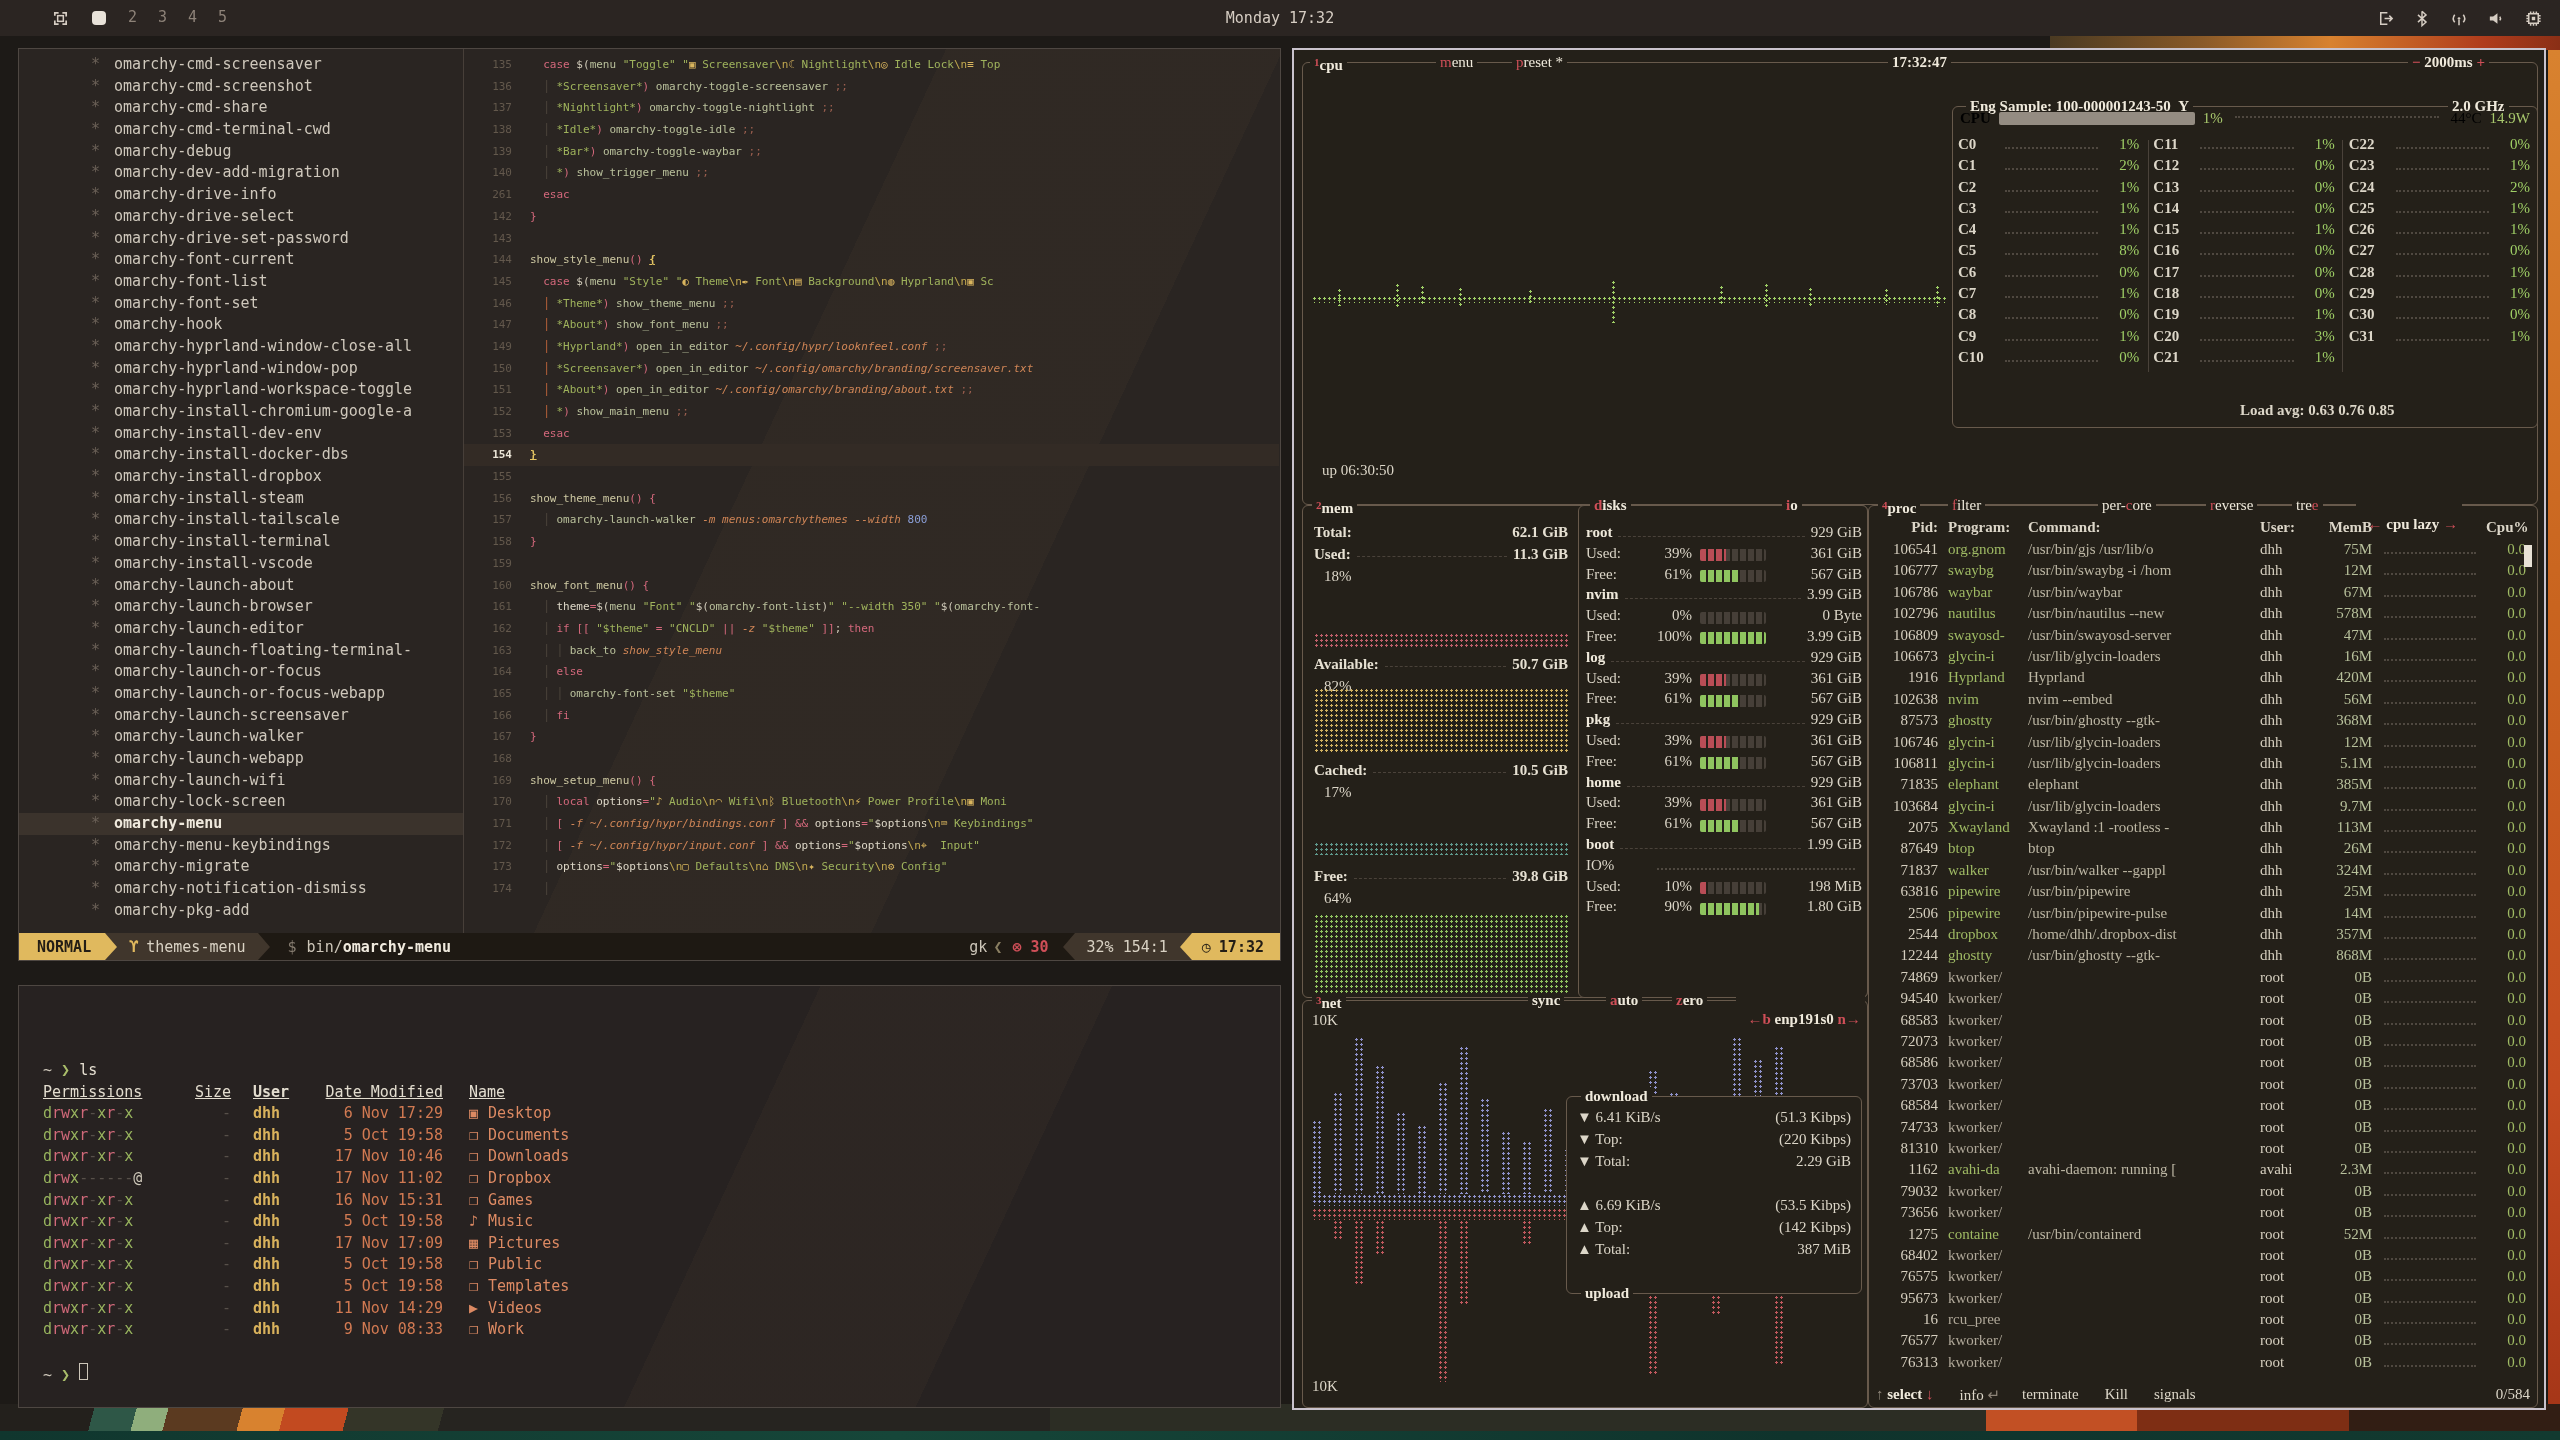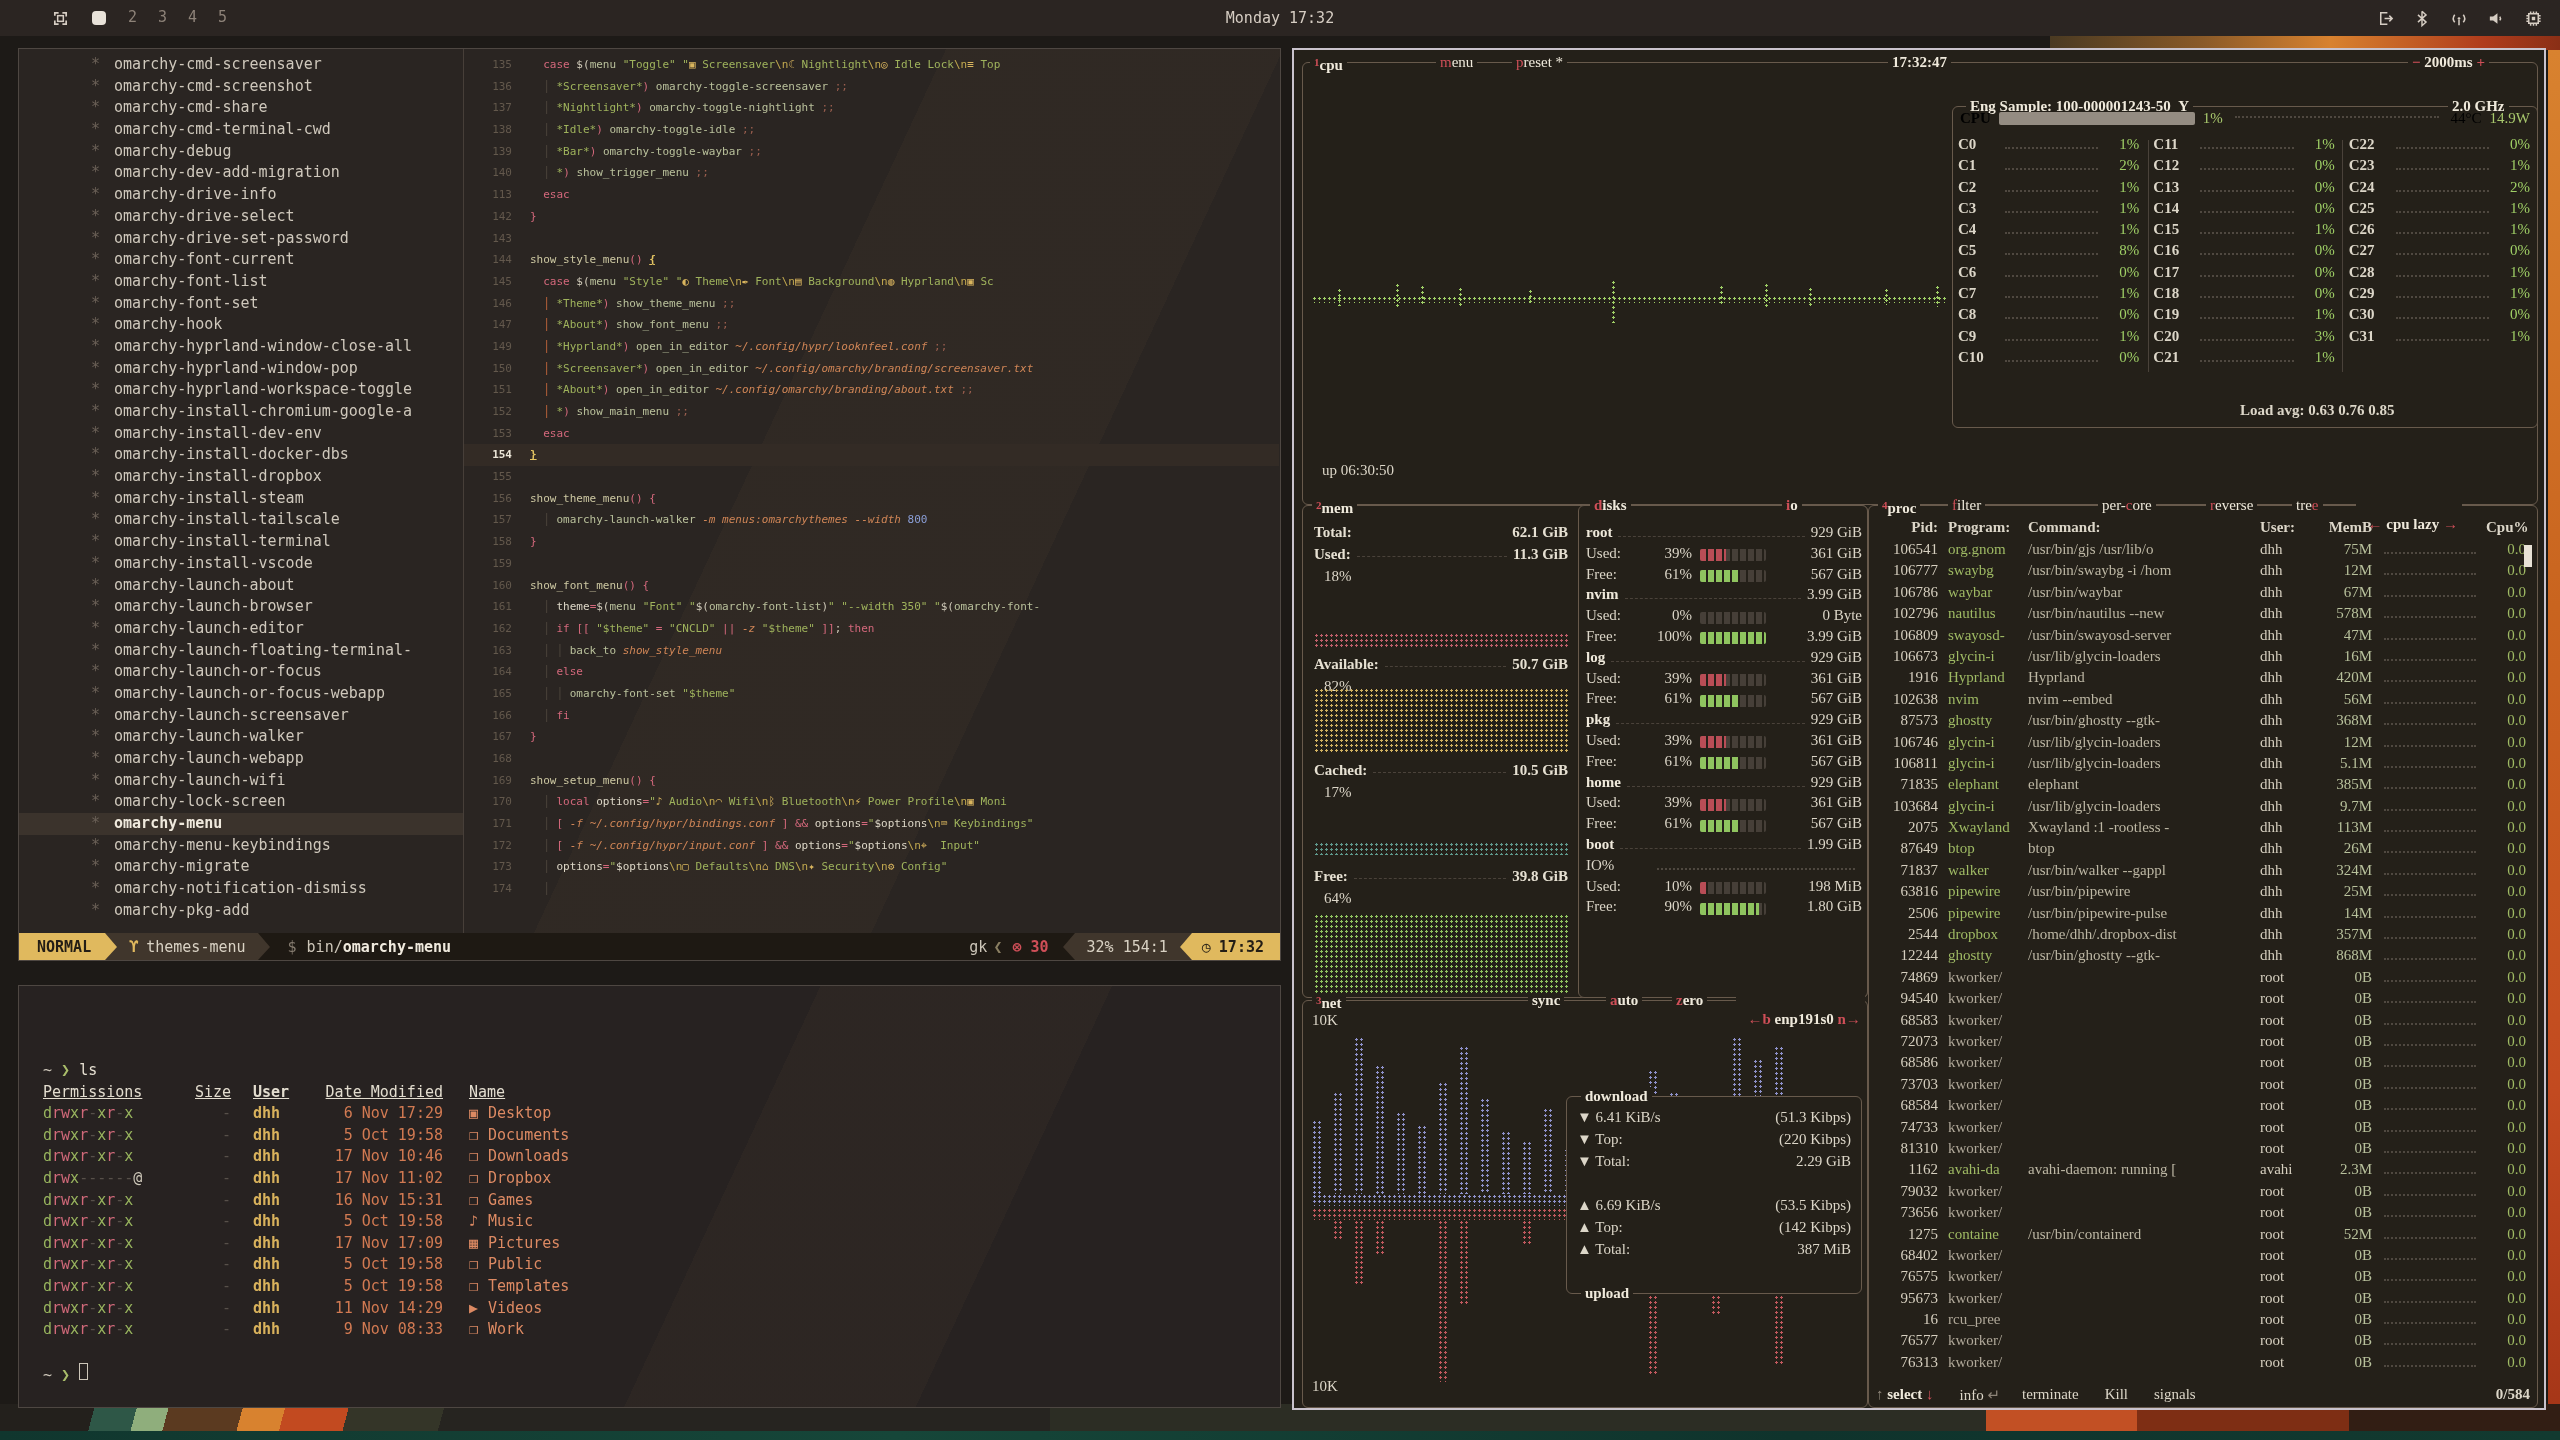--- a/index.html
+++ b/index.html
@@ -136,21 +136,21 @@
   .netbar.up{color:#c2595e;}
   .spike{position:absolute;width:5px;color:#9fcf66;}
 
   #net-info{position:absolute;left:1566px;top:1096px;width:296px;height:198px;border:1px solid #685a4c;border-radius:6px;background:#242019;font-size:15px;}
   .ni-row{display:flex;padding:0 10px;height:22px;align-items:baseline;color:#dcd6c8;}
   .ni-row .lab{white-space:pre;}
   .ni-row .val{margin-left:auto;white-space:pre;}
 
   #proc-footer{position:absolute;left:1876px;top:1386px;width:654px;display:flex;font-size:15px;color:#dcd6c8;}
   #proc-footer b{color:#efe9db;}
-  #proc-footer .count{margin-left:auto;font-weight:bold;}
+  #proc-footer .count{margin-left:auto;font-weight:normal;}
   .red{color:#cf4f58;}
 </style>
 </head>
 <body>
 
 <div id="waybar">
   <div class="abs" style="left:52px;top:10px;">
     <svg width="17" height="17" viewBox="0 0 18 18">
         <path d="M3 6 V3 h4 M11 3 h4 v4 M15 11 v4 h-4 M7 15 H3 v-4" stroke="#d6cdc3" stroke-width="1.8" fill="none"></path>
         <rect x="6" y="6" width="6" height="6" stroke="#d6cdc3" stroke-width="1.6" fill="none"></rect>
@@ -248,21 +248,21 @@
       <div class="file-row"><span class="star">*</span><span class="fname">omarchy-pkg-add</span></div>
     </div>
   <div id="pane-divider"></div>
   <div id="code-lines">
       <div class="code-row"><span class="lnum">135</span><span class="ltext"><span class="tk-pl">  </span><span class="tk-kw">case</span><span class="tk-pl"> $(</span><span class="tk-cm">menu</span><span class="tk-pl"> </span><span class="tk-st">"Toggle"</span><span class="tk-pl"> </span><span class="tk-st">"</span><span class="tk-ic">▣ </span><span class="tk-st">Screensaver</span><span class="tk-es">\n</span><span class="tk-ic">☾ </span><span class="tk-st">Nightlight</span><span class="tk-es">\n</span><span class="tk-ic">◎ </span><span class="tk-st">Idle Lock</span><span class="tk-es">\n</span><span class="tk-ic">≡ </span><span class="tk-st">Top</span></span></div>
       <div class="code-row"><span class="lnum">136</span><span class="ltext"><span class="tk-g">  │ </span><span class="tk-st">*Screensaver*</span><span class="tk-kw">)</span><span class="tk-pl"> </span><span class="tk-cm">omarchy-toggle-screensaver</span><span class="tk-se"> ;;</span></span></div>
       <div class="code-row"><span class="lnum">137</span><span class="ltext"><span class="tk-g">  │ </span><span class="tk-st">*Nightlight*</span><span class="tk-kw">)</span><span class="tk-pl"> </span><span class="tk-cm">omarchy-toggle-nightlight</span><span class="tk-se"> ;;</span></span></div>
       <div class="code-row"><span class="lnum">138</span><span class="ltext"><span class="tk-g">  │ </span><span class="tk-st">*Idle*</span><span class="tk-kw">)</span><span class="tk-pl"> </span><span class="tk-cm">omarchy-toggle-idle</span><span class="tk-se"> ;;</span></span></div>
       <div class="code-row"><span class="lnum">139</span><span class="ltext"><span class="tk-g">  │ </span><span class="tk-st">*Bar*</span><span class="tk-kw">)</span><span class="tk-pl"> </span><span class="tk-cm">omarchy-toggle-waybar</span><span class="tk-se"> ;;</span></span></div>
       <div class="code-row"><span class="lnum">140</span><span class="ltext"><span class="tk-g">  │ </span><span class="tk-st">*</span><span class="tk-kw">)</span><span class="tk-pl"> </span><span class="tk-cm">show_trigger_menu</span><span class="tk-se"> ;;</span></span></div>
-      <div class="code-row"><span class="lnum">113</span><span class="ltext"><span class="tk-pl">  </span><span class="tk-kw">esac</span></span></div>
+      <div class="code-row"><span class="lnum">261</span><span class="ltext"><span class="tk-pl">  </span><span class="tk-kw">esac</span></span></div>
       <div class="code-row"><span class="lnum">142</span><span class="ltext"><span class="tk-kw">}</span></span></div>
       <div class="code-row"><span class="lnum">143</span><span class="ltext"></span></div>
       <div class="code-row"><span class="lnum">144</span><span class="ltext"><span class="tk-fn">show_style_menu</span><span class="tk-kw">()</span><span class="tk-pl"> </span><span class="tk-mp">{</span></span></div>
       <div class="code-row"><span class="lnum">145</span><span class="ltext"><span class="tk-pl">  </span><span class="tk-kw">case</span><span class="tk-pl"> $(</span><span class="tk-cm">menu</span><span class="tk-pl"> </span><span class="tk-st">"Style"</span><span class="tk-pl"> </span><span class="tk-st">"</span><span class="tk-ic">◐ </span><span class="tk-st">Theme</span><span class="tk-es">\n</span><span class="tk-ic">✒ </span><span class="tk-st">Font</span><span class="tk-es">\n</span><span class="tk-ic">▤ </span><span class="tk-st">Background</span><span class="tk-es">\n</span><span class="tk-ic">◍ </span><span class="tk-st">Hyprland</span><span class="tk-es">\n</span><span class="tk-ic">▣ </span><span class="tk-st">Sc</span></span></div>
       <div class="code-row"><span class="lnum">146</span><span class="ltext"><span class="tk-og">  │ </span><span class="tk-st">*Theme*</span><span class="tk-kw">)</span><span class="tk-pl"> </span><span class="tk-cm">show_theme_menu</span><span class="tk-se"> ;;</span></span></div>
       <div class="code-row"><span class="lnum">147</span><span class="ltext"><span class="tk-og">  │ </span><span class="tk-st">*About*</span><span class="tk-kw">)</span><span class="tk-pl"> </span><span class="tk-cm">show_font_menu</span><span class="tk-se"> ;;</span></span></div>
       <div class="code-row"><span class="lnum">149</span><span class="ltext"><span class="tk-og">  │ </span><span class="tk-st">*Hyprland*</span><span class="tk-kw">)</span><span class="tk-pl"> </span><span class="tk-cm">open_in_editor</span><span class="tk-pl"> </span><span class="tk-pa">~/.config/hypr/looknfeel.conf</span><span class="tk-se"> ;;</span></span></div>
       <div class="code-row"><span class="lnum">150</span><span class="ltext"><span class="tk-og">  │ </span><span class="tk-st">*Screensaver*</span><span class="tk-kw">)</span><span class="tk-pl"> </span><span class="tk-cm">open_in_editor</span><span class="tk-pl"> </span><span class="tk-pa">~/.config/omarchy/branding/screensaver.txt</span></span></div>
       <div class="code-row"><span class="lnum">151</span><span class="ltext"><span class="tk-og">  │ </span><span class="tk-st">*About*</span><span class="tk-kw">)</span><span class="tk-pl"> </span><span class="tk-cm">open_in_editor</span><span class="tk-pl"> </span><span class="tk-pa">~/.config/omarchy/branding/about.txt</span><span class="tk-se"> ;;</span></span></div>
       <div class="code-row"><span class="lnum">152</span><span class="ltext"><span class="tk-og">  │ </span><span class="tk-st">*</span><span class="tk-kw">)</span><span class="tk-pl"> </span><span class="tk-cm">show_main_menu</span><span class="tk-se"> ;;</span></span></div>

